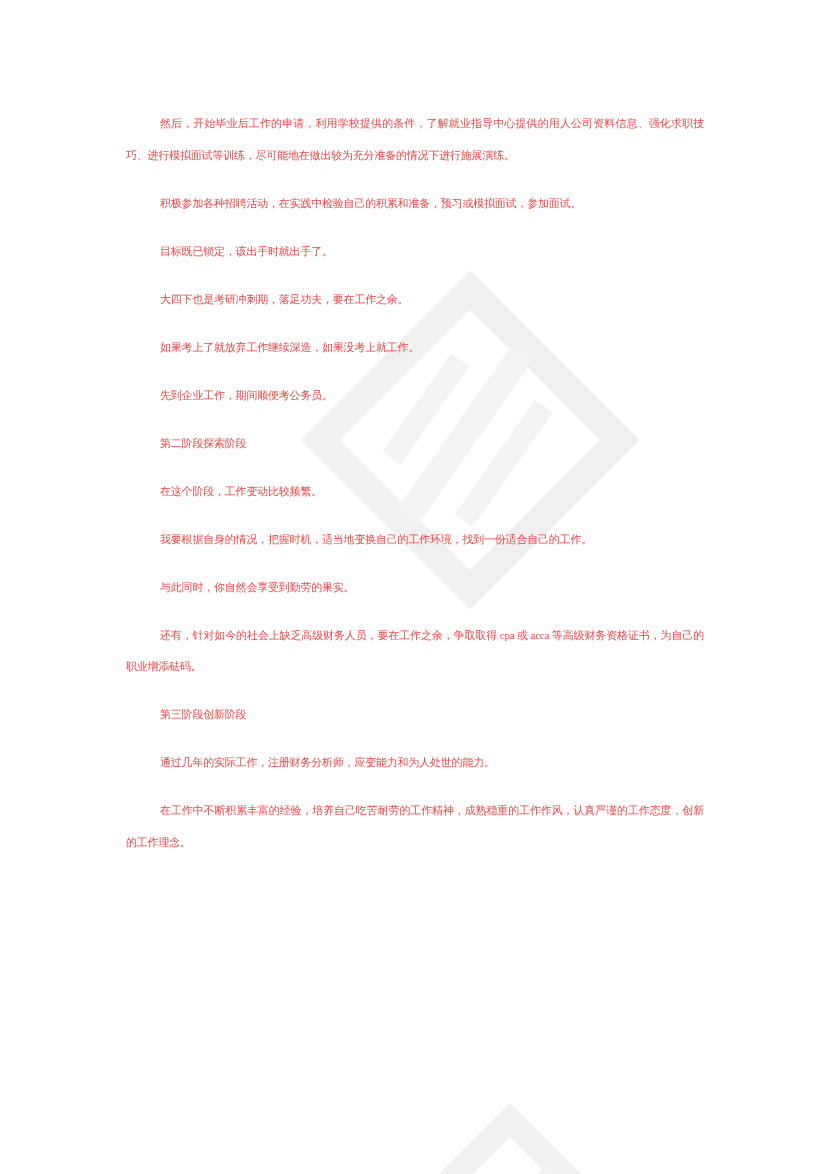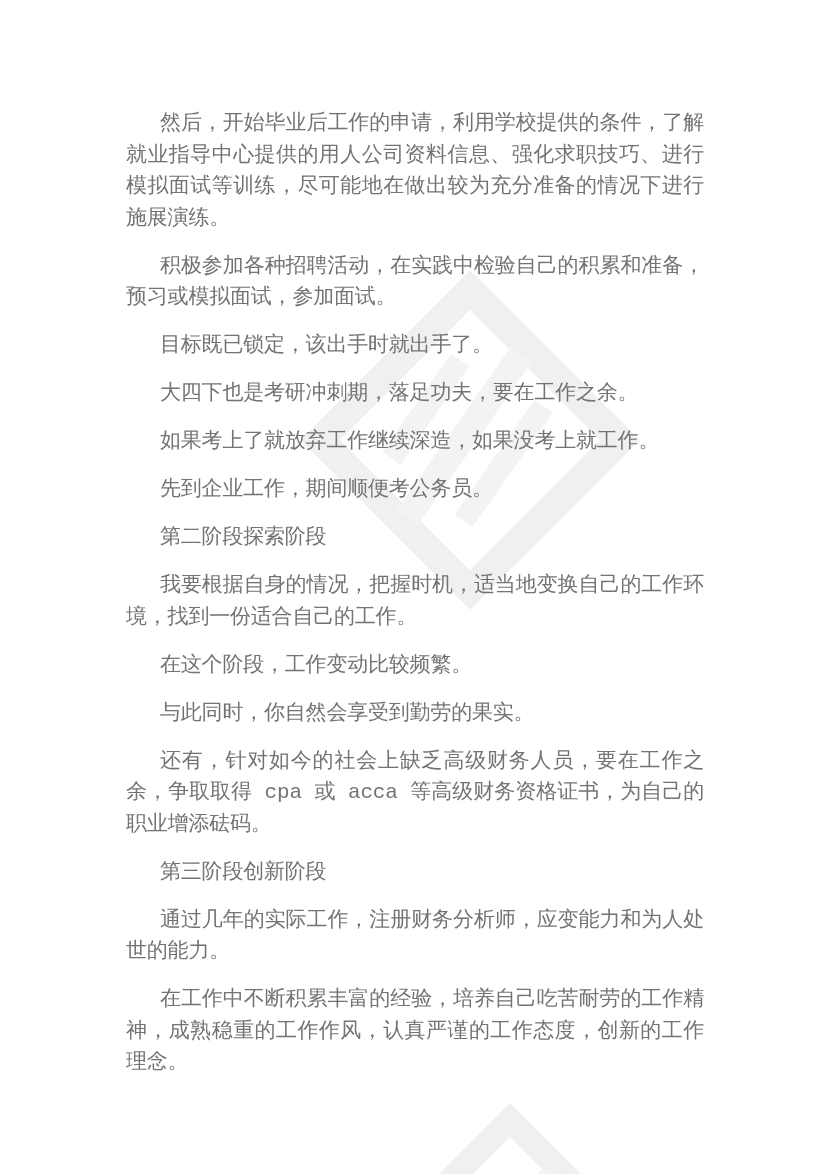--- a/index.html
+++ b/index.html
@@ -11,23 +11,23 @@
       width: 830px;
       height: 1174px;
       position: relative;
       overflow: hidden;
     }
     .page {
       position: absolute;
       left: 126px;
       top: 108px;
       width: 578px;
-      font-family: Liberation Mono, monospace;
-      font-size: 21px;
-      color: #737373;
+      font-family: Liberation Serif, serif;
+      font-size: 11px;
+      color: #ef4444;
     }
     .para {
       margin: 0 0 16.5px 0;
       line-height: 31.5px;
       text-indent: 34px;
       text-align: justify;
       letter-spacing: -0.2px;
       position: relative;
       z-index: 2;
     }
@@ -74,20 +74,20 @@
 </svg>
 
 <div class="page">
   <p class="para">然后，开始毕业后工作的申请，利用学校提供的条件，了解就业指导中心提供的用人公司资料信息、强化求职技巧、进行模拟面试等训练，尽可能地在做出较为充分准备的情况下进行施展演练。</p>
   <p class="para">积极参加各种招聘活动，在实践中检验自己的积累和准备，预习或模拟面试，参加面试。</p>
   <p class="para">目标既已锁定，该出手时就出手了。</p>
   <p class="para">大四下也是考研冲刺期，落足功夫，要在工作之余。</p>
   <p class="para">如果考上了就放弃工作继续深造，如果没考上就工作。</p>
   <p class="para">先到企业工作，期间顺便考公务员。</p>
   <p class="para">第二阶段探索阶段</p>
+  <p class="para">在这个阶段，工作变动比较频繁。</p>
   <p class="para">我要根据自身的情况，把握时机，适当地变换自己的工作环境，找到一份适合自己的工作。</p>
-  <p class="para">在这个阶段，工作变动比较频繁。</p>
   <p class="para">与此同时，你自然会享受到勤劳的果实。</p>
   <p class="para">还有，针对如今的社会上缺乏高级财务人员，要在工作之余，争取取得 cpa 或 acca 等高级财务资格证书，为自己的职业增添砝码。</p>
   <p class="para">第三阶段创新阶段</p>
   <p class="para">通过几年的实际工作，注册财务分析师，应变能力和为人处世的能力。</p>
   <p class="para">在工作中不断积累丰富的经验，培养自己吃苦耐劳的工作精神，成熟稳重的工作作风，认真严谨的工作态度，创新的工作理念。</p>
 </div>
 
 </body></html>

